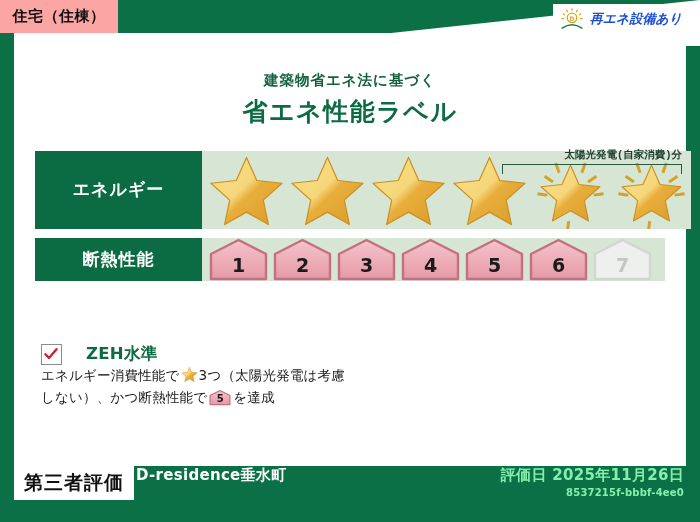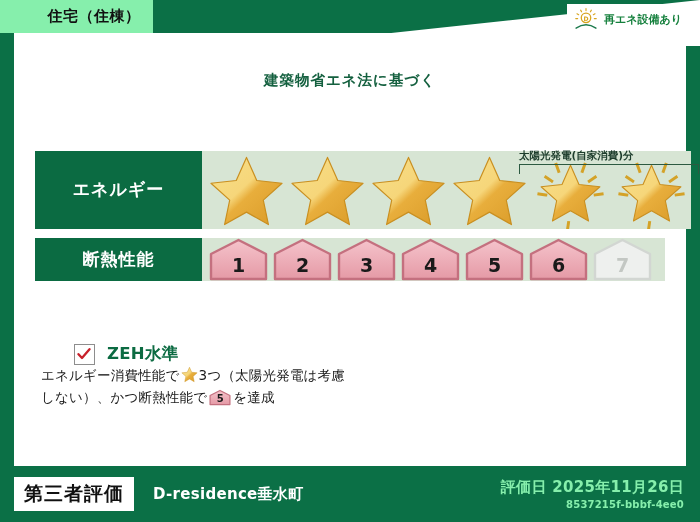--- a/index.html
+++ b/index.html
@@ -7,39 +7,39 @@
     width:700px;height:522px;overflow:hidden;
     background:#0b7046;
     font-family:"DejaVu Sans","Liberation Sans",sans-serif;
     -webkit-font-smoothing:antialiased;
   }
   .label-root{position:relative;width:700px;height:522px;background:#0b7046;}
 
   
   .top-tab{
     position:absolute;left:0;top:0;width:118px;height:33px;
-    background:#86efac;display:flex;align-items:center;justify-content:center;padding-left:35px;
+    background:#fca5a5;display:flex;align-items:center;justify-content:center;
   }
   .top-tab span{font-size:15px;font-weight:700;color:#111;letter-spacing:.5px;}
 
   
   .wedge{
     position:absolute;right:0;top:0;width:430px;height:46px;
     background:#ffffff;
     clip-path:polygon(100% 0,100% 100%,0 100%);
     pointer-events:none;
   }
 
   
   .re-badge{
     position:absolute;right:9px;top:4px;height:30px;
     background:#ffffff;display:flex;align-items:center;gap:5px;
     padding:0 9px 0 6px;
   }
-  .re-badge .re-text{font-size:11px;font-weight:700;color:#15803d;white-space:nowrap;}
+  .re-badge .re-text{font-size:13px;font-weight:700;color:#1d4ed8;white-space:nowrap;font-style:italic;}
   .sun-icon{width:26px;height:24px;display:block;flex:none;}
 
   
   .card{
     position:absolute;left:14px;top:33px;right:14px;bottom:56px;
     background:#ffffff;
   }
 
   
   .sub-title{
@@ -66,22 +66,23 @@
     display:flex;align-items:center;
   }
 
   
   .stars{display:flex;align-items:center;gap:2px;padding-left:5px;}
   .star-wrap{position:relative;width:79px;height:78px;flex:none;}
   .star-wrap svg{position:absolute;left:0;top:0;width:79px;height:78px;}
 
   
   .solar-note{
-    position:absolute;left:317px;top:-1px;width:180px;text-align:left;
+    position:absolute;left:300px;top:-1px;width:180px;text-align:right;
     pointer-events:none;
+    font-family:Liberation Mono, monospace;
   }
   .solar-note .txt{
     font-size:10.5px;color:#1d3d2c;font-weight:700;white-space:nowrap;
     line-height:1;
   }
   .solar-bracket{
     margin-top:3px;height:9px;
     border:1.6px solid #2c5a41;border-bottom:none;
   }
 
@@ -94,48 +95,48 @@
     font-size:19px;font-weight:700;color:#1a1a1a;
   }
   .house.off .num{color:#c3c7c3;}
 
   
   .info{
     position:absolute;left:27px;right:22px;top:310px;
     display:flex;gap:24px;
   }
   .info-col{width:50%;}
-  .info-head{display:flex;align-items:center;gap:12px;margin-left:33px;}
+  .info-head{display:flex;align-items:center;gap:24px;}
   .chk{
     width:19px;height:19px;flex:none;border:1.4px solid #8d8d8d;background:#fff;
     position:relative;
   }
   .chk svg{position:absolute;left:2px;top:2px;width:14px;height:14px;}
   .info-title{font-size:16.5px;font-weight:700;color:#0c6b42;letter-spacing:.3px;}
   .zehm-logo{width:46px;height:26px;flex:none;margin-left:2px;}
   .info-text{
     font-size:13.5px;color:#1a1a1a;line-height:1.62;
     letter-spacing:.2px;
   }
   .inline-star{display:inline-block;vertical-align:-3px;width:17px;height:17px;margin:0 1px;}
   .inline-house{display:inline-block;vertical-align:-4px;width:22px;height:17px;margin:0 2px;position:relative;}
 
   
   .bottom{
     position:absolute;left:0;right:0;bottom:0;height:56px;
-    display:flex;align-items:center;
+    display:flex;
   }
   .bels-box{
     margin-left:14px;height:34px;background:#ffffff;
     display:flex;align-items:center;padding:0 10px;gap:8px;
   }
   .bels-jp{font-size:19px;font-weight:700;color:#111;letter-spacing:1px;}
   .bels-en{font-size:24px;font-weight:700;color:#0c6b42;letter-spacing:0px;}
   .residence{
-    margin-left:19px;font-size:15px;font-weight:700;color:#ffffff;letter-spacing:.3px;
+    margin-left:2px;font-size:15px;font-weight:700;color:#ffffff;letter-spacing:.3px;
   }
   .eval{
     margin-left:auto;margin-right:16px;text-align:right;color:#86efac;
   }
   .eval .d{font-size:15px;font-weight:700;letter-spacing:.3px;}
   .eval .id{font-size:10px;font-weight:700;margin-top:2px;letter-spacing:.2px;}
 </style>
 </head>
 <body>
 
@@ -161,20 +162,21 @@
       <circle cx="17" cy="13.5" r="6.2" fill="none" stroke="#d8a520" stroke-width="1.7"></circle>
       <text x="17" y="17" font-size="8" font-weight="700" fill="#d8a520" text-anchor="middle" font-family="'DejaVu Sans',sans-serif">D</text>
       <path d="M4 27 Q17 18 30 27" fill="none" stroke="#1d7a4d" stroke-width="1.8" stroke-linecap="round"></path>
     </svg>
     <span class="re-text">再エネ設備あり</span>
   </div>
 
   <div class="card">
 
     <div class="sub-title">建築物省エネ法に基づく</div>
+    <div class="main-title">省エネ性能ラベル</div>
 
     <div class="rows">
 
       <div class="perf-row">
         <div class="row-head energy">
           <span>エネルギー</span>
         </div>
         <div class="row-body">
           <div class="stars">
 

